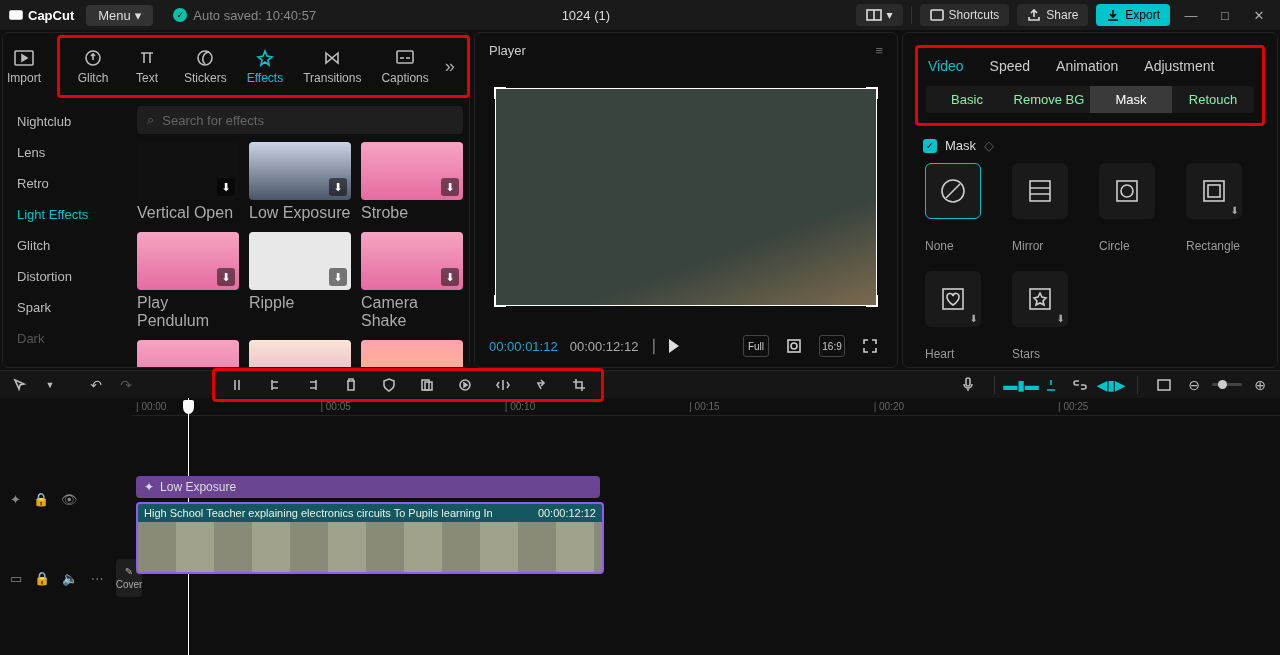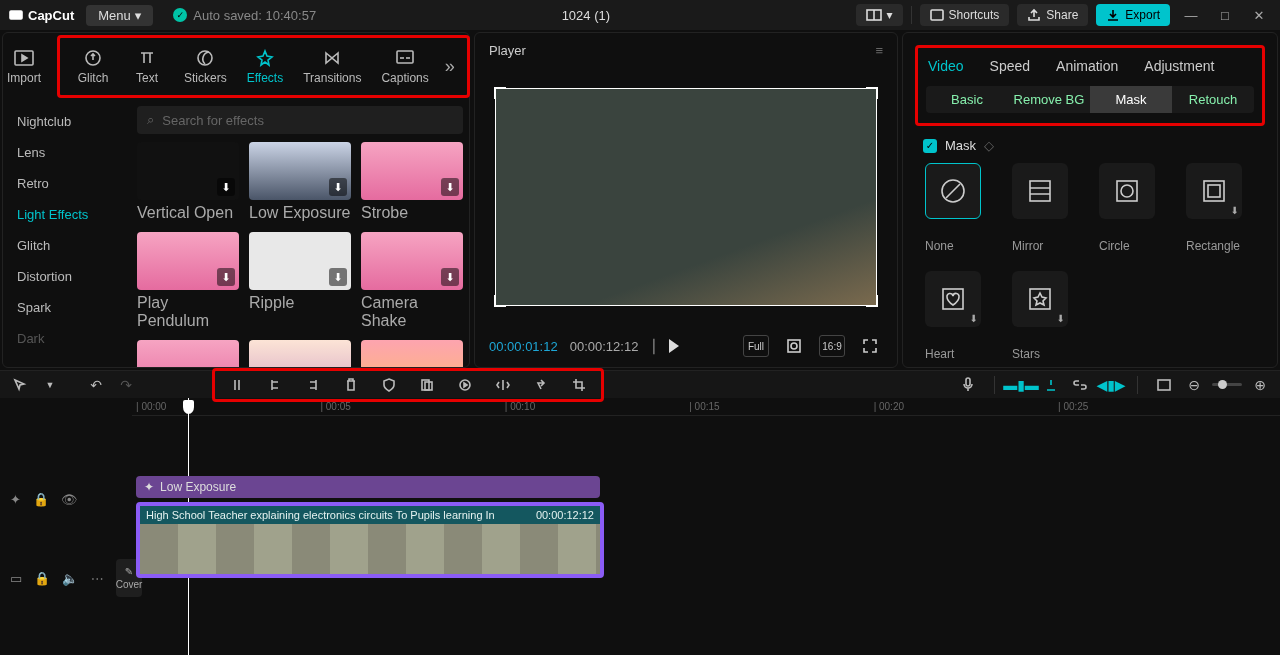--- a/index.html
+++ b/index.html
@@ -87,21 +87,21 @@
 .tl-left { width: 132px; display: flex; flex-direction: column; }
 .tl-track-controls { flex: 1; display: flex; flex-direction: column; justify-content: center; gap: 52px; padding-top: 18px; }
 .tl-ctrl-row { display: flex; align-items: center; gap: 12px; padding: 0 10px; color: #888; font-size: 13px; }
 .cover-btn { width: 32px; height: 38px; background: #1f1f1f; border-radius: 4px; display: flex; flex-direction: column; align-items: center; justify-content: center; font-size: 10px; color: #aaa; gap: 2px; margin-left: auto; margin-right: 4px;}
 .tl-body { flex: 1; position: relative; }
 .ruler { height: 18px; display: flex; color: #666; font-size: 10px; padding-left: 4px; gap: 154px; border-bottom: 1px solid #222; align-items: center;}
 .playhead { position: absolute; left: 56px; top: 0; bottom: 0; width: 1px; background: #fff; }
 .playhead-head { position: absolute; top: 2px; left: -5px; width: 11px; height: 14px; background: #fff; border-radius: 2px 2px 50% 50%; }
 .tracks { position: absolute; top: 78px; left: 4px; right: 4px; }
 .fx-clip { background: #6b4592; border-radius: 4px; padding: 4px 8px; color: #ddd; font-size: 12px; width: 464px; display: flex; align-items: center; gap: 6px; margin-bottom: 4px; }
-.vid-clip { width: 468px; border: 4px solid #8b5cf6; border-radius: 4px; overflow: hidden; background: #f97316; }
+.vid-clip { width: 468px; border: 2px solid #8b5cf6; border-radius: 4px; overflow: hidden; background: #f97316; }
 .vid-head { background: #14575f; color: #e4f2f0; font-size: 11px; padding: 3px 6px; display: flex; justify-content: space-between; }
 .vid-thumbs { height: 50px; background: repeating-linear-gradient(90deg,#8a8a78 0 38px,#a0a28c 38px 76px); }
 
 svg { stroke: currentColor; fill: none; stroke-width: 1.6; }
 </style>
 </head>
 <body>
 
 <div class="titlebar">
   <div class="logo">

